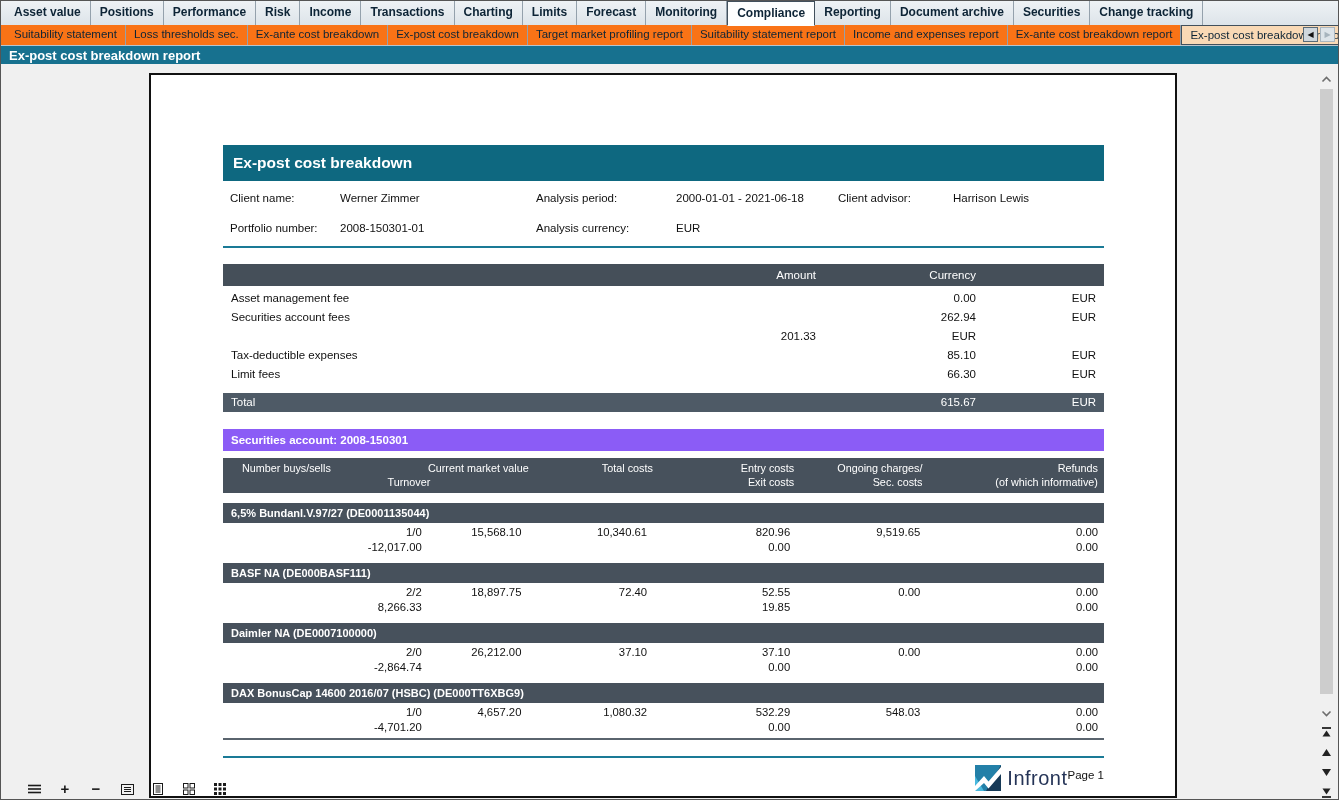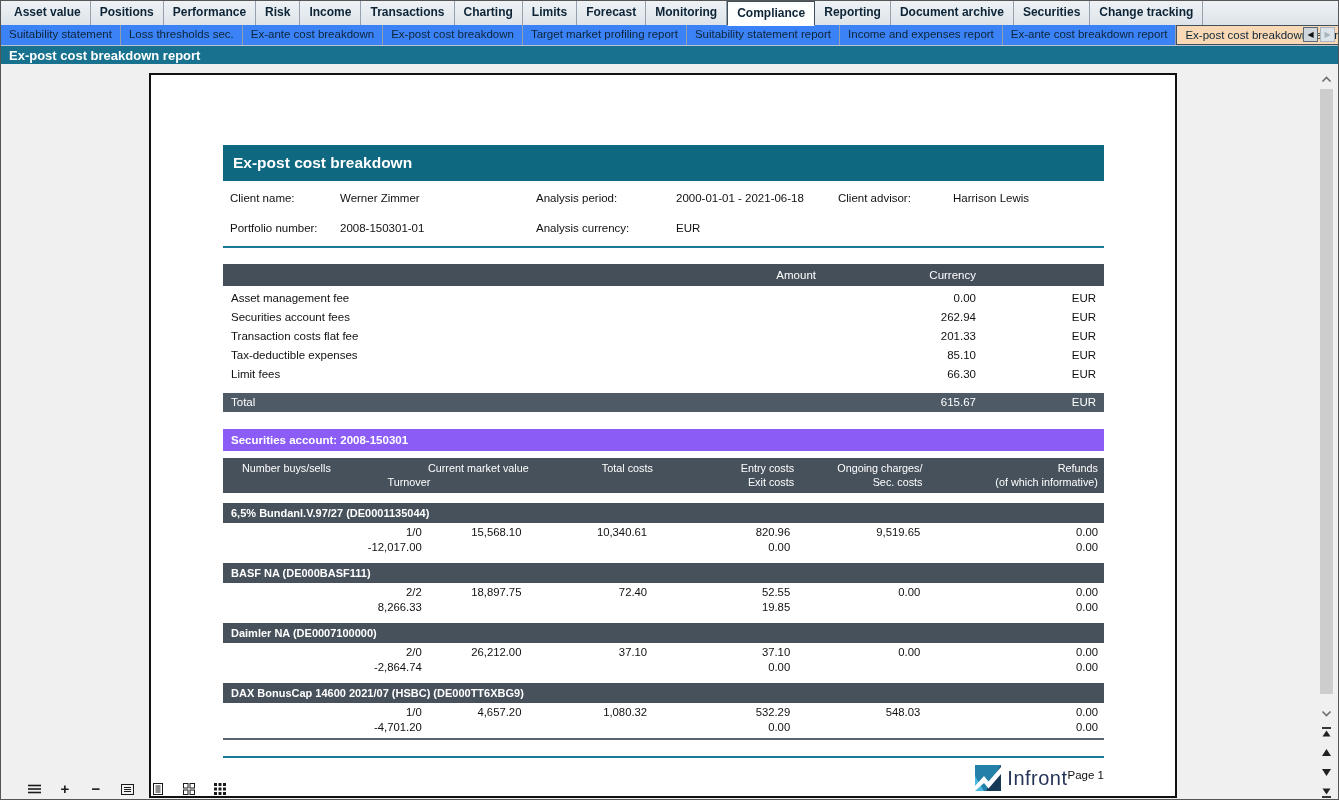--- a/index.html
+++ b/index.html
@@ -6,21 +6,21 @@
   html,body { width:1339px; height:800px; }
   body { font-family:"Liberation Sans","DejaVu Sans",sans-serif; background:#f0f0f0; }
   .window { position:relative; width:1339px; height:800px; border:1px solid #555; overflow:hidden; background:#f0f0f0; }
 
   
   .main-tabs { height:24px; background:linear-gradient(#eef2f5,#dde4e9); display:flex; align-items:stretch; padding-left:4px; position:relative; z-index:3; }
   .mtab { font-size:12px; font-weight:bold; color:#0d2436; padding:0 9px; line-height:23px; border-right:1px solid #94a1ac; cursor:default; white-space:nowrap; }
   .mtab.selected { background:#fdfefe; border:1px solid #42505c; border-bottom:1px solid #fdfefe; margin-bottom:-1px; line-height:22px; }
 
   
-  .sub-tabs { height:20px; background:#3b82f6; display:flex; align-items:stretch; position:relative; z-index:2; }
+  .sub-tabs { height:20px; background:#f97316; display:flex; align-items:stretch; padding-left:5px; position:relative; z-index:2; }
   .stab { font-size:11.5px; color:#0d2436; padding:0 8px; line-height:19px; border-right:1px solid #94a1ac; cursor:default; white-space:nowrap; }
   .stab.selected { background:#f9d9b5; border:1px solid #42505c; line-height:18px; }
   .tab-scroll { position:absolute; right:3px; top:2px; display:flex; gap:2px; }
   .tsbtn { width:15px; height:15px; border:1px solid #5a6b77; background:#cfd7dd; font-size:8px; display:flex; align-items:center; justify-content:center; color:#111; }
   .tsbtn.disabled { border-color:#aab6bf; color:#a7b4bd; background:#dde4e9; }
 
   
   .view-title { height:19px; background:#17718f; color:#fff; font-size:13px; font-weight:bold; line-height:19px; padding-left:8px; border-top:1px solid #b9c4cc; }
 
   
@@ -158,21 +158,20 @@
               <div>Asset management fee</div>
               <div class="ra">0.00</div>
               <div class="ra">EUR</div>
             </div>
             <div class="svc-row">
               <div>Securities account fees</div>
               <div class="ra">262.94</div>
               <div class="ra">EUR</div>
             </div>
             <div class="svc-row">
-              <div>Transaction costs flat fee</div>
               <div class="ra">201.33</div>
               <div class="ra">EUR</div>
             </div>
             <div class="svc-row">
               <div>Tax-deductible expenses</div>
               <div class="ra">85.10</div>
               <div class="ra">EUR</div>
             </div>
             <div class="svc-row">
               <div>Limit fees</div>
@@ -270,21 +269,21 @@
                 <div></div>
                 <div></div>
                 <div>0.00</div>
                 <div></div>
                 <div>0.00</div>
               </div>
             </div>
           </div>
 
           <div class="grp">
-            <div class="grp-head">DAX BonusCap 14600 2021/07 (HSBC) (DE000TT6XBG9)</div>
+            <div class="grp-head">DAX BonusCap 14600 2016/07 (HSBC) (DE000TT6XBG9)</div>
             <div class="grp-rows">
               <div class="sec-grid">
                 <div>1/0</div>
                 <div>4,657.20</div>
                 <div>1,080.32</div>
                 <div>532.29</div>
                 <div>548.03</div>
                 <div>0.00</div>
               </div>
               <div class="sec-grid">

